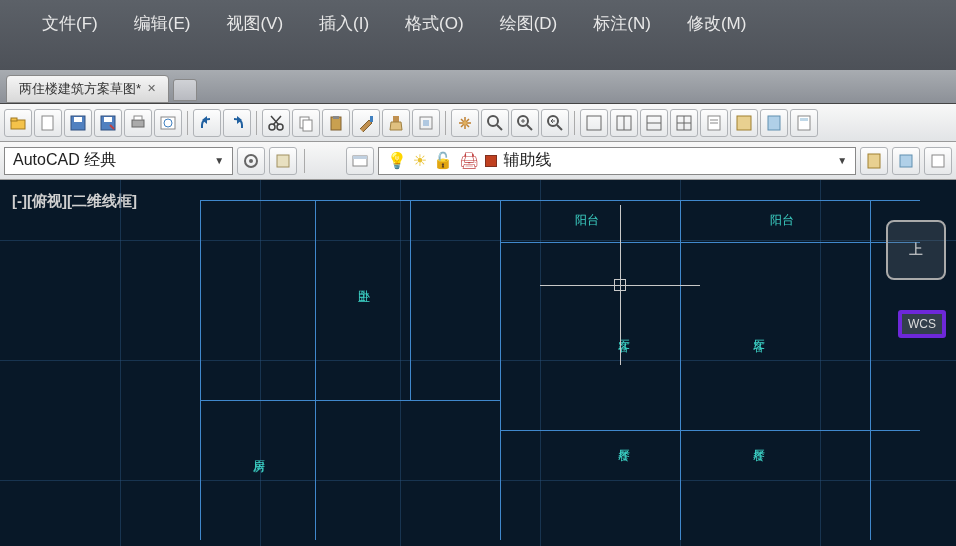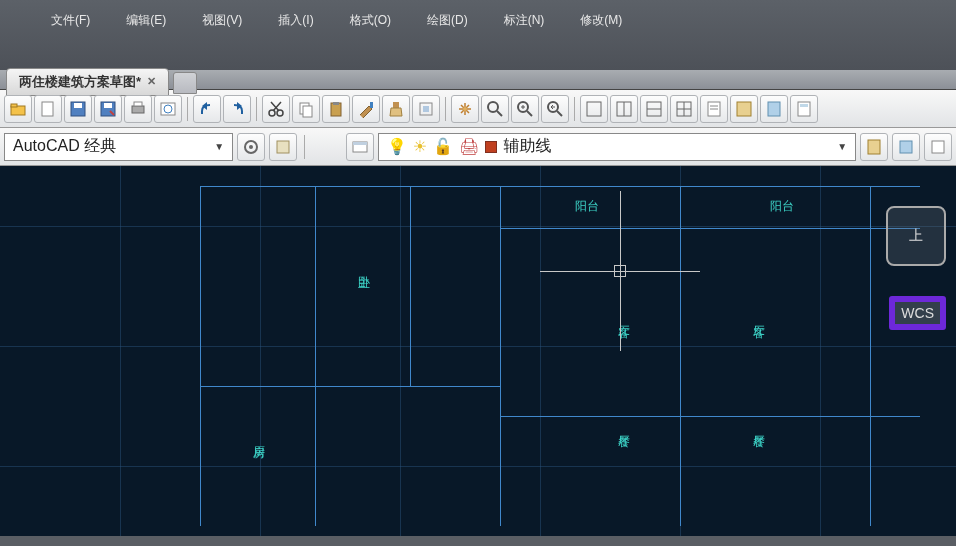--- a/index.html
+++ b/index.html
@@ -6,51 +6,50 @@
   body {
     font-family: "Microsoft YaHei", Arial, sans-serif;
     background: #5a5e64;
     width: 956px;
     height: 546px;
     overflow: hidden;
     position: relative;
   }
   .menubar {
     background: linear-gradient(#5c6168, #4d5158);
-    padding: 4px 17px;
+    padding: 4px 8px;
     display: flex;
     flex-wrap: wrap;
     gap: 18px;
     color: #e8e8e8;
-    font-size: 12px;
+    font-size: 17px;
     min-height: 70px;
   }
   .menubar-row1, .menubar-row2 {
     display: flex;
     gap: 28px;
     width: 100%;
     padding: 6px 30px;
   }
   .menu-item {
     cursor: pointer;
     padding: 2px 4px;
   }
   .menu-highlight {
     border: 3px solid #d92020;
     padding: 4px 10px;
     margin: -6px -8px;
   }
   .tab-bar {
     background: linear-gradient(#a8acb1, #8c9097);
-    height: 20px;
+    height: 34px;
     display: flex;
     align-items: center;
     padding: 0 6px;
     border-bottom: 1px solid #444;
-    font-weight: bold;
   }
   .tab {
     background: linear-gradient(#f5f5f5, #d8d8d8);
     border: 1px solid #888;
     border-radius: 4px 4px 0 0;
     padding: 4px 12px;
     font-size: 13px;
     color: #333;
     display: flex;
     align-items: center;
@@ -182,23 +181,23 @@
     align-items: center;
     justify-content: center;
     color: #ddd;
     font-size: 14px;
   }
   .wcs-badge {
     position: absolute;
     right: 10px; top: 130px;
     background: rgba(80,90,100,0.6);
     color: #ddd;
-    font-size: 14px;
+    font-size: 12px;
     padding: 3px 6px;
-    border: 6px solid #6d28d9;
+    border: 4px solid #6d28d9;
     border-radius: 3px;
   }
   svg { display: block; }
 </style>
 </head>
 <body>
 
 <div class="menubar">
   <div class="menubar-row1">
     <span class="menu-item">文件(F)</span>
@@ -431,20 +430,21 @@
       </svg>
     </div>
   <div class="tool-btn">
       <svg width="18" height="18">
         <rect x="3" y="3" width="12" height="12" fill="#fff" stroke="#888"></rect>
       </svg>
     </div>
 </div>
 
 <div class="canvas-area">
+  <div class="view-label">[-][俯视][二维线框]</div>
 
   <div class="grid-line-v" style="left:120px"></div>
   <div class="grid-line-v" style="left:260px"></div>
   <div class="grid-line-v" style="left:400px"></div>
   <div class="grid-line-v" style="left:540px"></div>
   <div class="grid-line-v" style="left:680px"></div>
   <div class="grid-line-v" style="left:820px"></div>
   <div class="grid-line-h" style="top:60px"></div>
   <div class="grid-line-h" style="top:180px"></div>
   <div class="grid-line-h" style="top:300px"></div>

